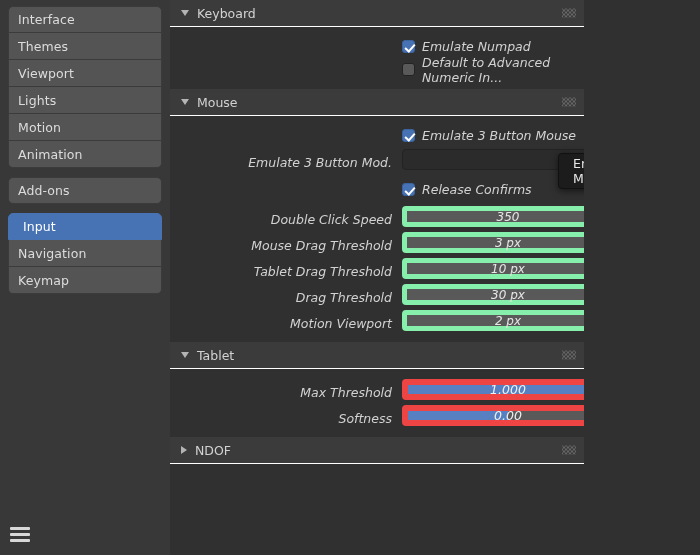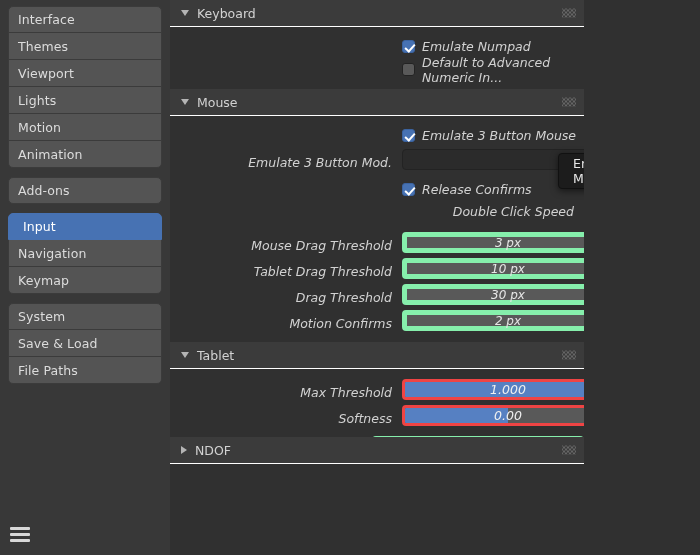--- a/index.html
+++ b/index.html
@@ -159,21 +159,21 @@
   .dropdown-field {
     height: 21px; width: 212px;
     border-radius: 4px;
     background: #2b2b2b;
     border: 1px solid #232323;
   }
   .slider {
     height: 21px; width: 212px;
     border-radius: 4px;
     background: #595959;
-    border: 3px solid #ef4444;
+    border: 6px solid #ef4444;
     position: relative;
     overflow: hidden;
   }
   .slider .fill {
     position: absolute; left: 0; top: 0; bottom: 0;
     background: #5680c2;
   }
   .slider .sval {
     position: relative;
     width: 100%; height: 100%;
@@ -236,31 +236,20 @@
         <span>Input</span>
       </div>
       <div class="nav-item">
         <span>Navigation</span>
       </div>
       <div class="nav-item">
         <span>Keymap</span>
       </div>
     </div>
 
-    <div class="nav-group">
-      <div class="nav-item">
-        <span>System</span>
-      </div>
-      <div class="nav-item">
-        <span>Save &amp; Load</span>
-      </div>
-      <div class="nav-item">
-        <span>File Paths</span>
-      </div>
-    </div>
 
     <div id="hamburger">
       <span></span>
       <span></span>
       <span></span>
     </div>
   </div>
 
   <div id="main">
 
@@ -301,21 +290,21 @@
           <div class="dropdown-field"></div>
         </div>
       </div>
 
       <div class="cb-row" style="margin-top:8px;">
         <div class="cb-spacer"></div>
         <div class="checkbox checked"></div>
         <span class="cb-label">Release Confirms</span>
       </div>
 
-      <div class="row" style="margin-top:3px;flex-direction:column;">
+      <div class="row" style="margin-top:3px;">
         <div class="row-label">Double Click Speed</div>
         <div class="field-col">
           <div class="value-field">350</div>
         </div>
       </div>
       <div class="row">
         <div class="row-label">Mouse Drag Threshold</div>
         <div class="field-col">
           <div class="value-field">3 px</div>
         </div>
@@ -326,21 +315,21 @@
           <div class="value-field">10 px</div>
         </div>
       </div>
       <div class="row">
         <div class="row-label">Drag Threshold</div>
         <div class="field-col">
           <div class="value-field">30 px</div>
         </div>
       </div>
       <div class="row">
-        <div class="row-label">Motion Confirms</div>
+        <div class="row-label">Motion Viewport</div>
         <div class="field-col">
           <div class="value-field">2 px</div>
         </div>
       </div>
     </div>
 
     <div class="section-header">
       <span class="tri open"></span>
       <span class="section-title">Tablet</span>
       <span class="grip"></span>

